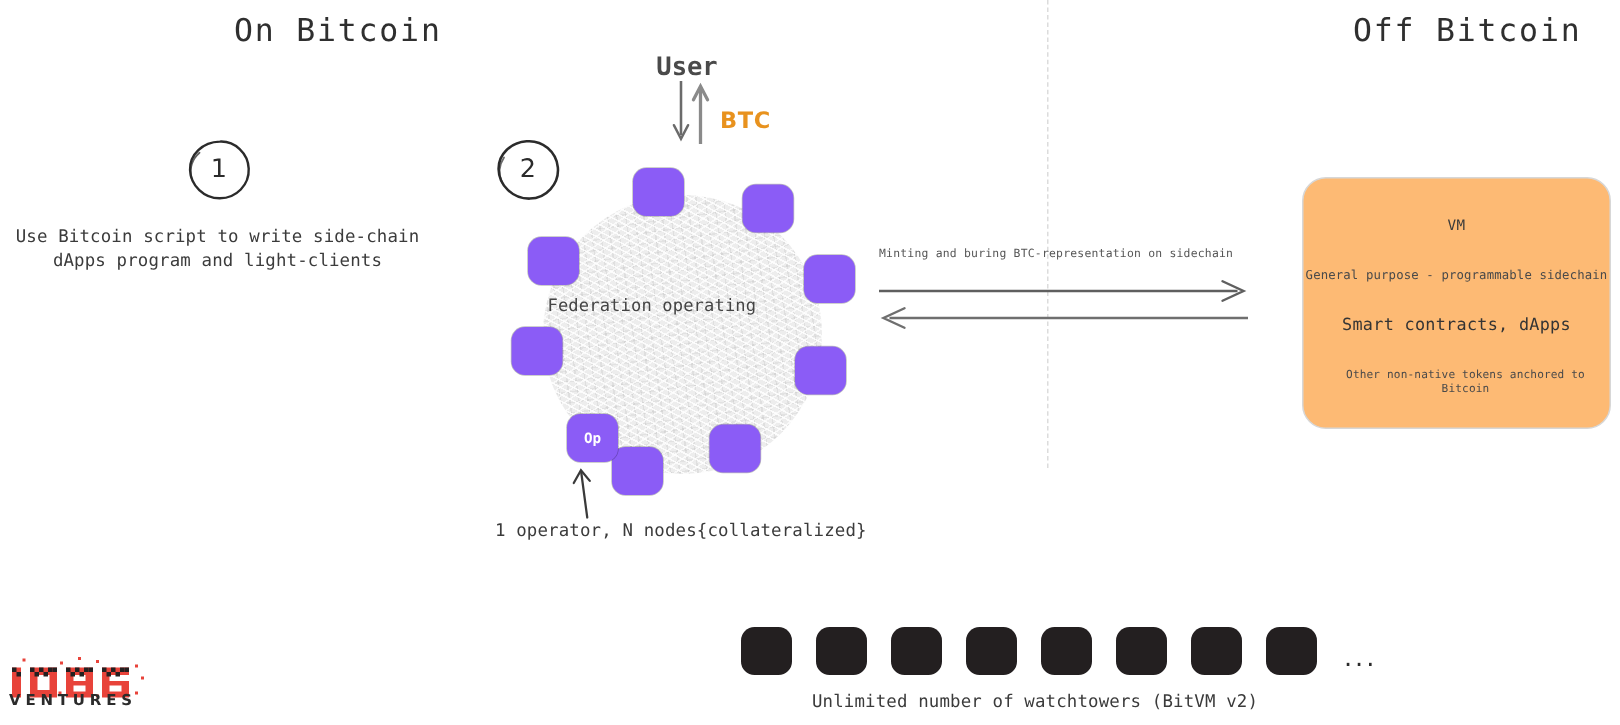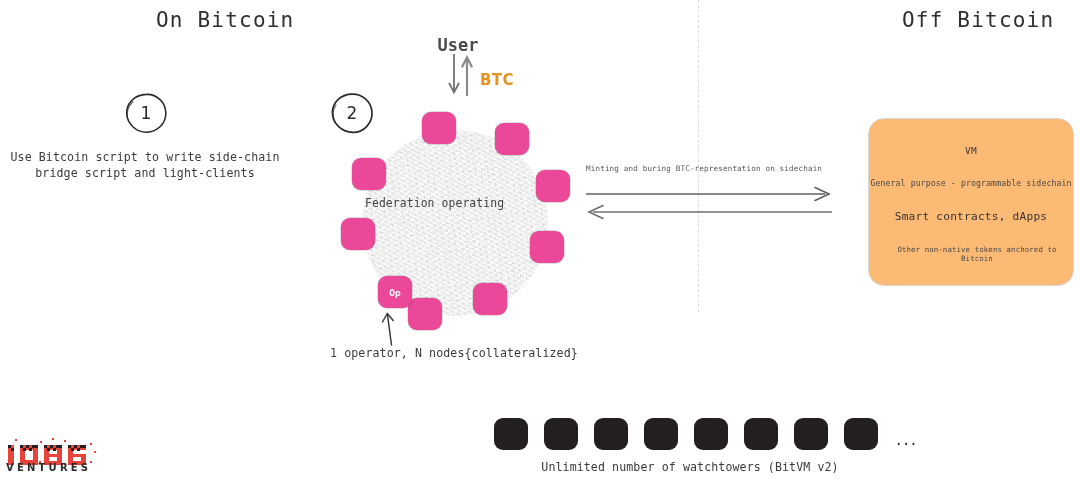--- a/index.html
+++ b/index.html
@@ -117,21 +117,21 @@
     width: 180px;
     text-align: left;
     font-size: 11.4px;
     line-height: 15px;
     color: #444;
     letter-spacing: .1px;
   }
   .fed-node {
     position: absolute;
     width: 34px; height: 32px;
-    background: #ec4899;
+    background: #8b5cf6;
     border-radius: 9px;
     display: flex; align-items: center; justify-content: center;
     color: #ffffff;
     font-size: 9.5px;
     font-weight: 700;
     box-shadow: 0 0 0 .5px rgba(0,0,0,.25);
   }
 
   
   #operator-arrow {
@@ -243,21 +243,21 @@
   <svg viewBox="0 0 44 42">
     <path d="M22.5 2.4 C32.6 1.9 41.4 10.2 41.8 20.4 C42.3 31.2 33.6 40.1 22.6 40.2
              C12.1 40.3 3.1 31.8 2.7 21.3 C2.3 10.9 11.2 2.6 22.5 2.4 Z" fill="none" stroke="#2b2b2b" stroke-width="1.6" stroke-linecap="round"></path>
     <path d="M9.0 9.8 C4.2 14.0 2.2 20.0 3.5 26.6" fill="none" stroke="#2b2b2b" stroke-width="1.2" stroke-linecap="round" opacity=".75"></path>
   </svg>
   <div class="num">1</div>
 </div>
 
 <div id="left-desc">
   <div>Use Bitcoin script to write side-chain</div>
-  <div>bridge script and light-clients</div>
+  <div>dApps program and light-clients</div>
 </div>
 
 <div class="step-badge" id="step-2">
   <svg viewBox="0 0 44 42">
     <path d="M21.0 2.2 C31.8 1.2 41.0 9.4 41.9 19.6 C42.9 30.6 34.2 40.3 23.2 40.4
              C12.0 40.6 2.6 31.6 2.4 20.8 C2.2 10.6 10.6 3.0 21.0 2.2 Z" fill="none" stroke="#2b2b2b" stroke-width="1.7" stroke-linecap="round"></path>
     <path d="M6.0 13.0 C2.6 18.2 2.2 24.4 4.8 29.8" fill="none" stroke="#2b2b2b" stroke-width="1.2" stroke-linecap="round" opacity=".7"></path>
   </svg>
   <div class="num">2</div>
 </div>

